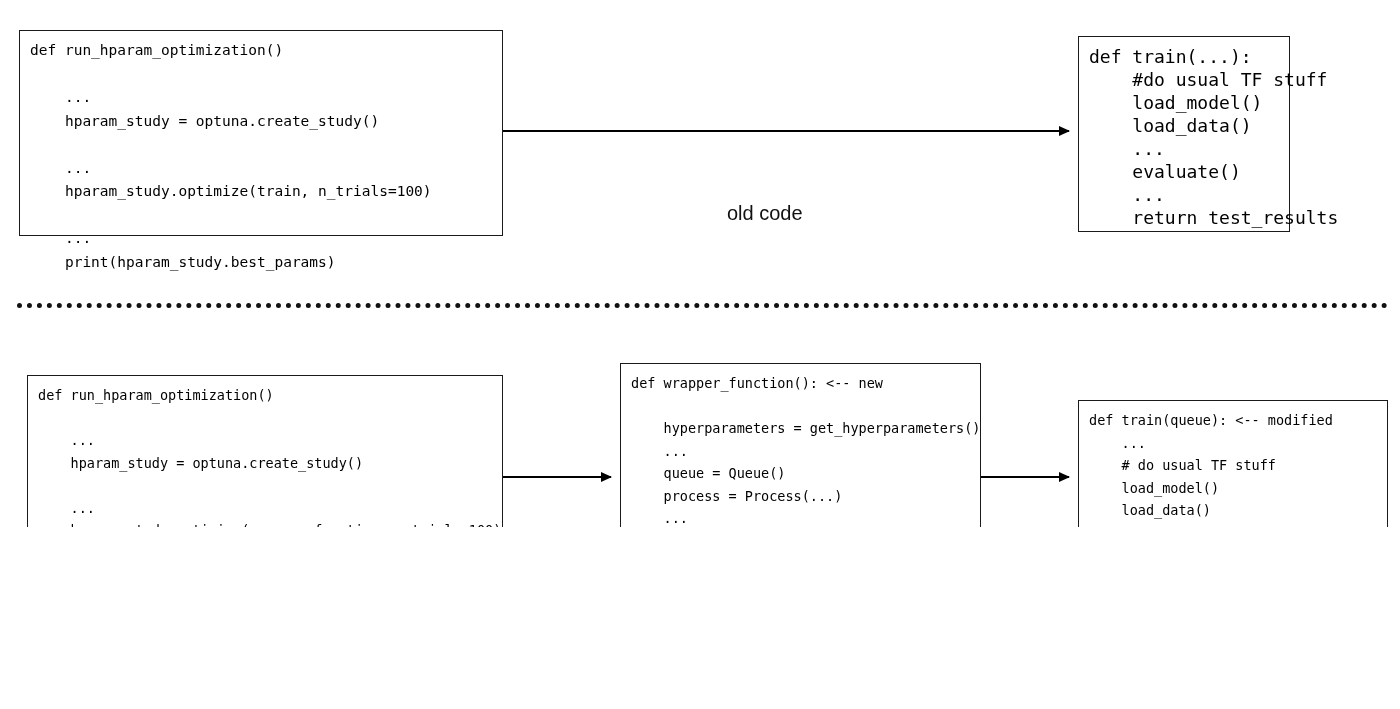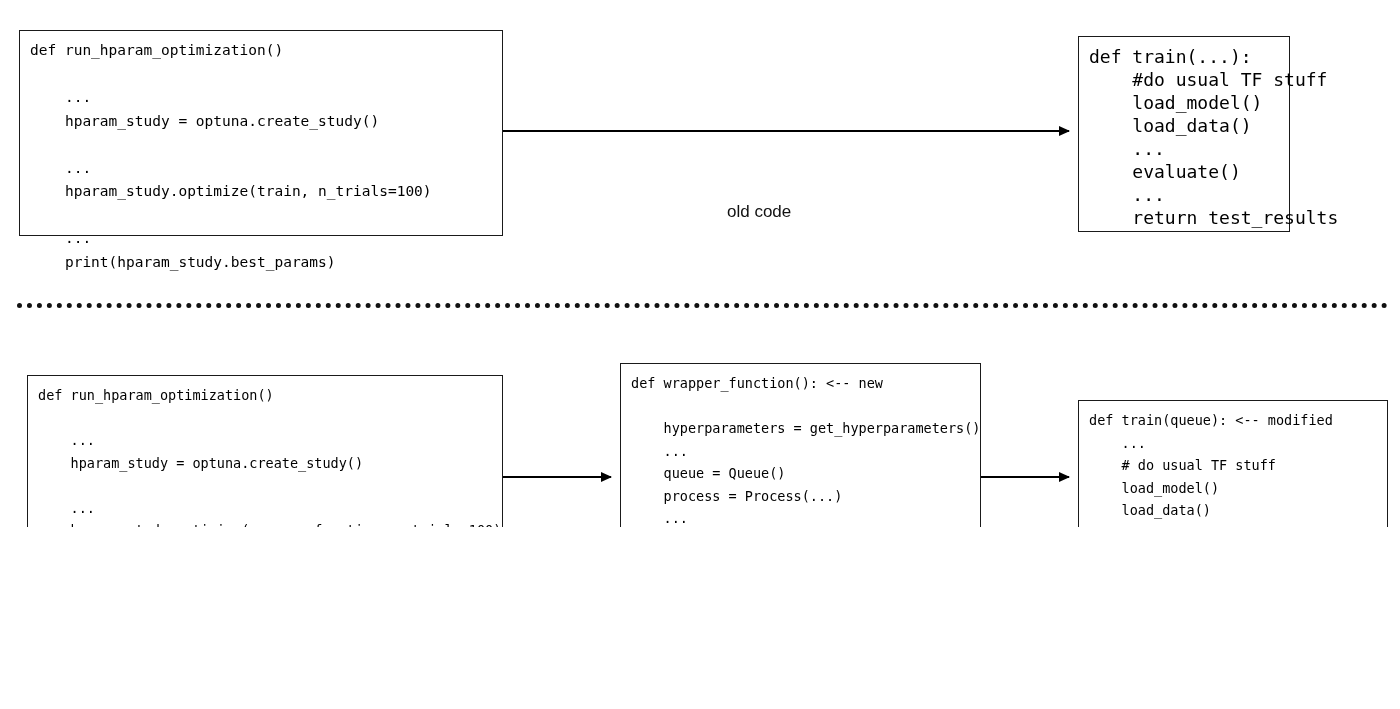--- a/index.html
+++ b/index.html
@@ -79,21 +79,21 @@
     top: 303px;
     width: 1371px;
     height: 0;
     border-top: 5px dotted #111111;
   }
 
   
   .caption {
     position: absolute;
     font-family: "Liberation Sans", sans-serif;
-    font-size: 17px;
+    font-size: 20px;
     color: #111111;
     white-space: nowrap;
   }
   #caption-old { left: 727px; top: 202px; }
   #caption-new { left: 727px; top: 644px; }
 </style>
 </head>
 <body>
 
 <div id="canvas">

